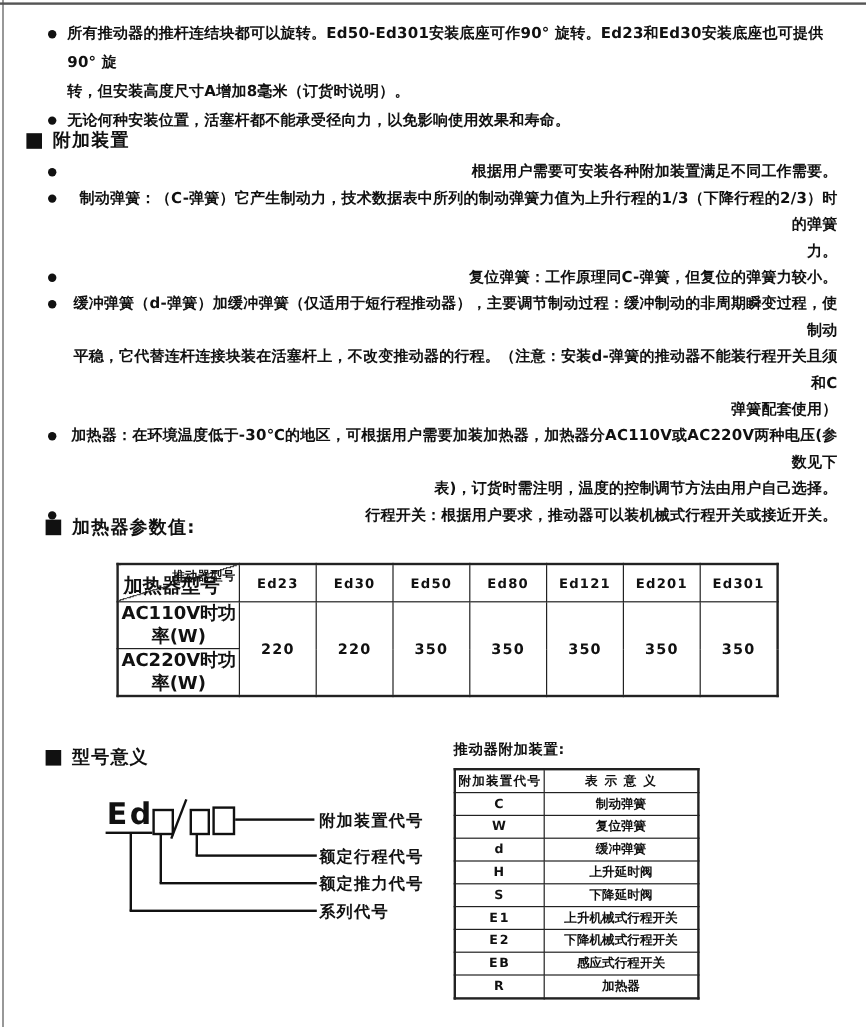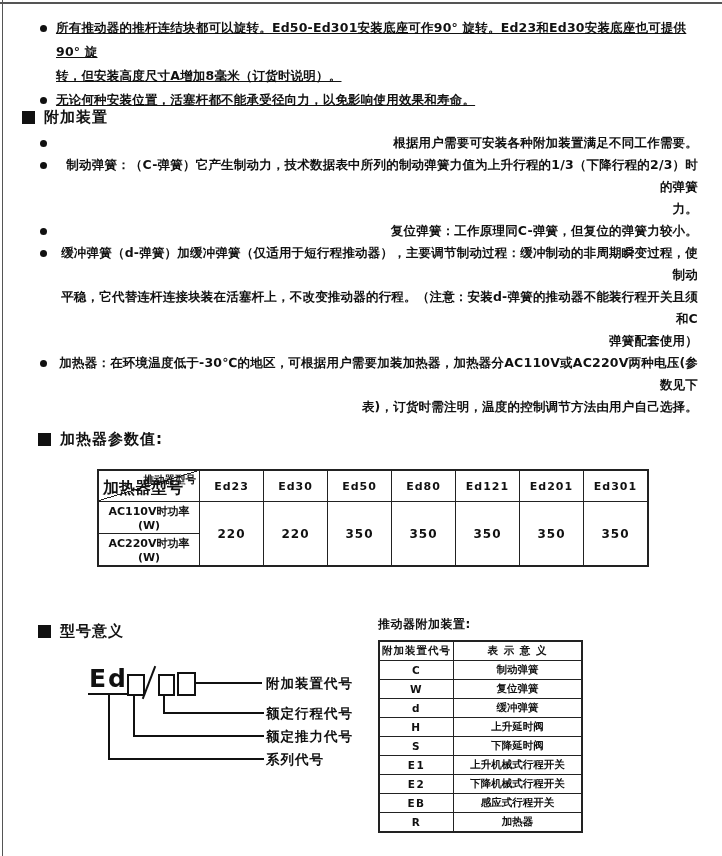--- a/index.html
+++ b/index.html
@@ -22,29 +22,29 @@
   .intro .dot{margin-top:9px;}
 
   
   .heading{display:flex;align-items:center;font-size:15px;font-weight:800;letter-spacing:1px;}
   .sq{display:inline-block;width:13px;height:13px;background:#111;margin-right:9px;flex:0 0 auto;}
 
   .h-attach{position:absolute;left:22px;top:108px;}
   .h-heater{position:absolute;left:38px;top:430px;}
   .h-model{position:absolute;left:38px;top:622px;}
   .attach{left:38px;top:132px;width:660px;}
-  .intro{left:38px;top:16px;width:662px;text-decoration:underline;}
+  .intro{left:38px;top:16px;width:662px;}
 
   
   table{border-collapse:collapse;}
   .heater-table{position:absolute;left:97px;top:469px;table-layout:fixed;}
   .heater-table td{border:1px solid #222;text-align:center;padding:0;font-weight:600;}
   .heater-table{border:2px solid #222;}
   .heater-table .col-h{width:63px;height:30px;font-size:11px;letter-spacing:1px;}
-  .heater-table .row-l{width:100px;height:31px;font-size:11px;}
+  .heater-table .row-l{width:100px;height:31px;font-size:15px;}
   .heater-table .val{font-size:12px;letter-spacing:1px;}
   .diag{width:100px;height:30px;position:relative;
     background:linear-gradient(to bottom right,rgba(0,0,0,0) calc(50% - 1px),#222 calc(50% - 1px),#222 50%,rgba(0,0,0,0) 50%);}
   .diag-top{position:absolute;top:2px;right:3px;font-size:10.5px;font-weight:700;}
   .diag-bottom{position:absolute;bottom:2px;left:4px;font-size:16px;font-weight:700;}
 
   
   .diagram{position:absolute;left:60px;top:660px;width:330px;height:125px;}
   .ed{position:absolute;left:28px;top:6px;font-size:25px;font-weight:800;letter-spacing:2px;
       border-bottom:2px solid #111;padding:0 1px 1px 1px;line-height:26px;}
@@ -107,20 +107,24 @@
     <div class="bullet">
       <span class="dot"></span>
       <div class="btext">缓冲弹簧（d-弹簧）加缓冲弹簧（仅适用于短行程推动器），主要调节制动过程：缓冲制动的非周期瞬变过程，使制动
 平稳，它代替连杆连接块装在活塞杆上，不改变推动器的行程。（注意：安装d-弹簧的推动器不能装行程开关且须和C
 弹簧配套使用）</div>
     </div>
     <div class="bullet">
       <span class="dot"></span>
       <div class="btext">加热器：在环境温度低于-30℃的地区，可根据用户需要加装加热器，加热器分AC110V或AC220V两种电压(参数见下
 表)，订货时需注明，温度的控制调节方法由用户自己选择。</div>
+    </div>
+    <div class="bullet">
+      <span class="dot"></span>
+      <div class="btext">行程开关：根据用户要求，推动器可以装机械式行程开关或接近开关。</div>
     </div>
   </div>
 
   <div class="heading h-heater">
     <span class="sq"></span>
     <span>加热器参数值:</span>
   </div>
   <table class="heater-table">
     <tbody>
         <tr>

